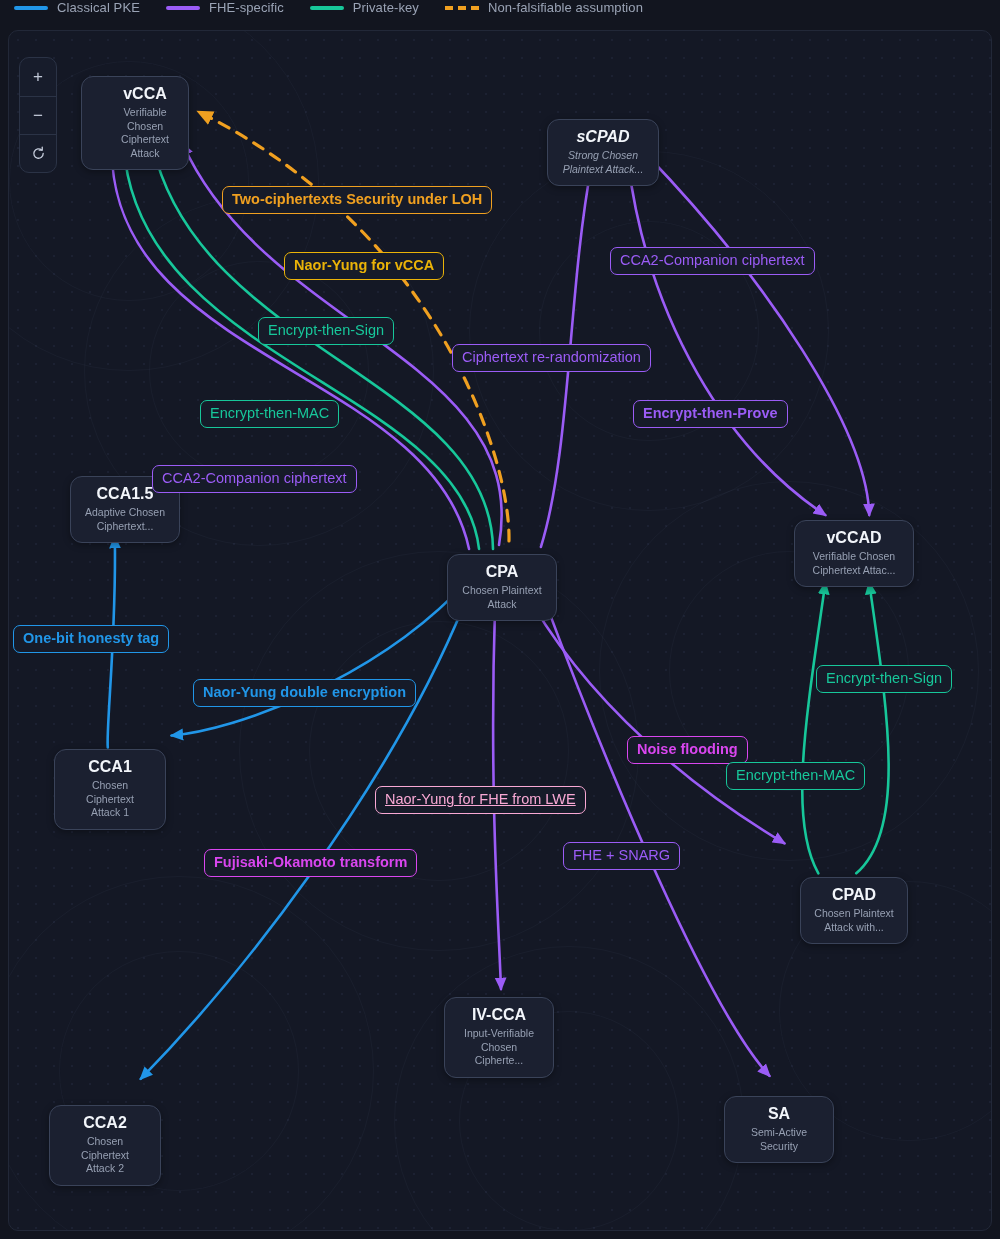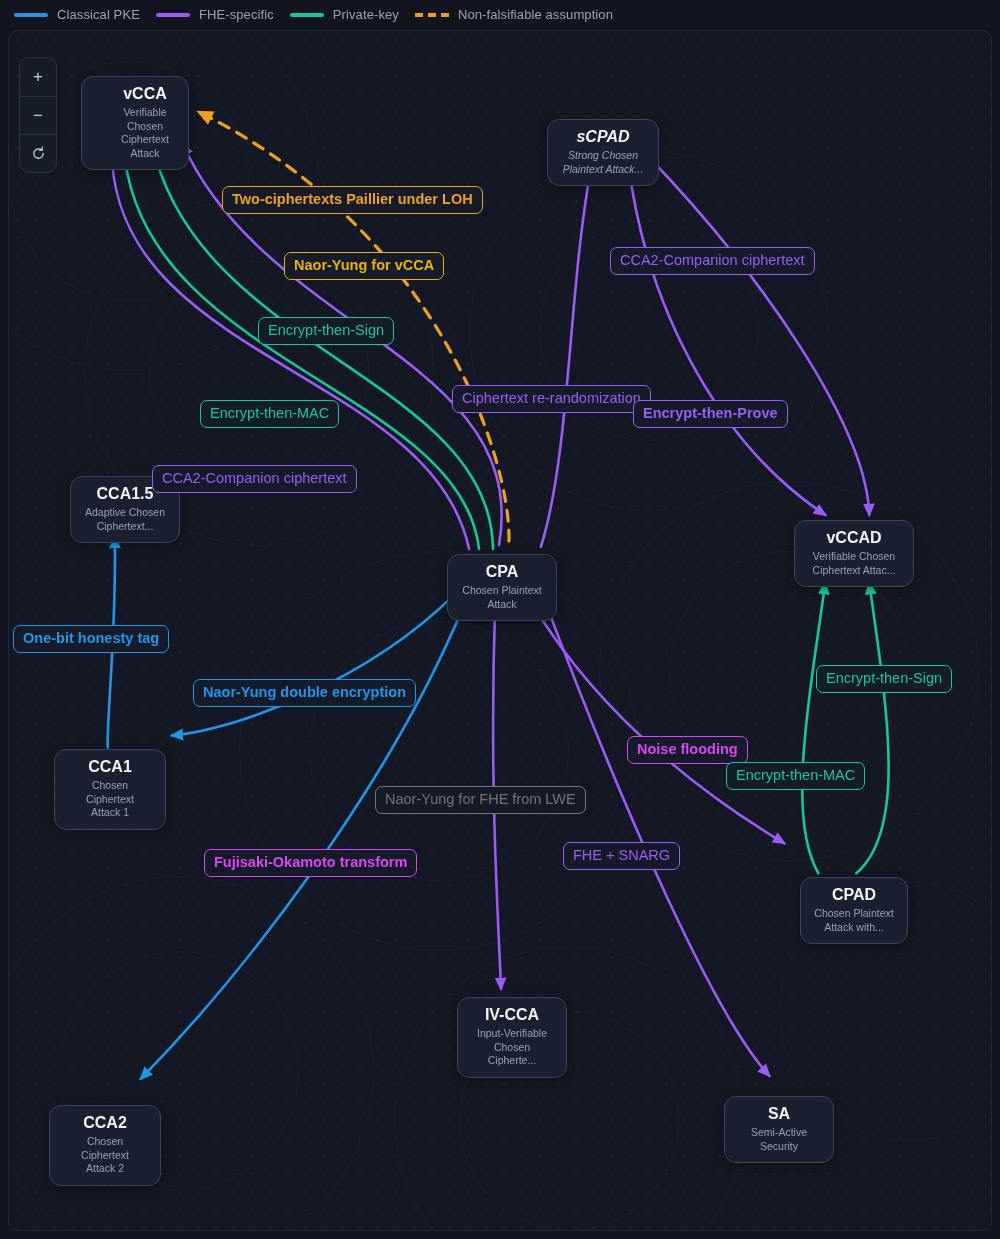--- a/index.html
+++ b/index.html
@@ -7,21 +7,21 @@
     width: 1000px; height: 1239px;
     background: #12151f;
     font-family: "Liberation Sans", sans-serif;
     overflow: hidden;
   }
   #app { position: relative; width: 1000px; height: 1239px; background: #12151f; }
 
   
   #legend {
     position: absolute; left: 0; top: 0; width: 1000px; height: 22px;
-    display: flex; align-items: flex-end; gap: 16px; padding-left: 14px;
+    display: flex; align-items: flex-start; gap: 26px; padding-left: 14px;
     background: #12151f; z-index: 40;
   }
   .legend-item { display: flex; align-items: center; gap: 9px; }
   .legend-swatch { width: 34px; height: 4px; border-radius: 2px; }
   .legend-swatch.dashed {
     height: 0; border-top: 4px dashed currentColor; border-radius: 0;
     background: none !important;
   }
   .legend-label { font-size: 13px; color: #9aa3b5; letter-spacing: .1px; white-space: nowrap; }
 
@@ -198,48 +198,48 @@
         <div class="node" style="left: 45px; top: 718px; width: 112px;">
           <div class="node-title">CCA1</div>
           <div class="node-sub">Chosen Ciphertext
 Attack 1</div>
         </div>
         <div class="node" style="left: 791px; top: 846px; width: 108px;">
           <div class="node-title">CPAD</div>
           <div class="node-sub">Chosen Plaintext
 Attack with...</div>
         </div>
-        <div class="node" style="left: 448px; top: 966px; width: 110px;">
+        <div class="node" style="left: 435px; top: 966px; width: 110px;">
           <div class="node-title">IV-CCA</div>
           <div class="node-sub">Input-Verifiable
 Chosen Cipherte...</div>
         </div>
         <div class="node" style="left: 40px; top: 1074px; width: 112px;">
           <div class="node-title">CCA2</div>
           <div class="node-sub">Chosen Ciphertext
 Attack 2</div>
         </div>
         <div class="node" style="left: 715px; top: 1065px; width: 110px;">
           <div class="node-title">SA</div>
           <div class="node-sub">Semi-Active
 Security</div>
         </div>
       </div>
     <div id="elabels">
-        <div class="elabel" style="left: 213px; top: 155px; color: rgb(240, 160, 32);">Two-ciphertexts Paillier under LOH</div>
+        <div class="elabel" style="left: 213px; top: 155px; color: rgb(240, 160, 32);">Two-ciphertexts Security under LOH</div>
         <div class="elabel" style="left: 275px; top: 221px; color: #eab308;">Naor-Yung for vCCA</div>
         <div class="elabel thin" style="left: 601px; top: 216px; color: rgb(155, 92, 246);">CCA2-Companion ciphertext</div>
         <div class="elabel thin" style="left: 249px; top: 286px; color: rgb(23, 199, 154);">Encrypt-then-Sign</div>
-        <div class="elabel thin" style="left: 443px; top: 313px; color: rgb(155, 92, 246); margin-top: 41px;">Ciphertext re-randomization</div>
+        <div class="elabel thin" style="left: 443px; top: 313px; color: rgb(155, 92, 246);">Ciphertext re-randomization</div>
         <div class="elabel thin" style="left: 191px; top: 369px; color: rgb(23, 199, 154);">Encrypt-then-MAC</div>
         <div class="elabel" style="left: 624px; top: 369px; color: rgb(155, 92, 246);">Encrypt-then-Prove</div>
         <div class="elabel thin" style="left: 143px; top: 434px; color: rgb(155, 92, 246);">CCA2-Companion ciphertext</div>
         <div class="elabel" style="left: 4px; top: 594px; color: rgb(33, 150, 232);">One-bit honesty tag</div>
         <div class="elabel" style="left: 184px; top: 648px; color: rgb(33, 150, 232);">Naor-Yung double encryption</div>
         <div class="elabel thin" style="left: 807px; top: 634px; color: rgb(23, 199, 154);">Encrypt-then-Sign</div>
         <div class="elabel" style="left: 618px; top: 705px; color: #d946ef;">Noise flooding</div>
         <div class="elabel thin" style="left: 717px; top: 731px; color: rgb(23, 199, 154);">Encrypt-then-MAC</div>
-        <div class="elabel thin" style="left: 366px; top: 755px; color: #737373;">Naor-Yung for FHE from LWE</div>
+        <div class="elabel thin" style="left: 366px; top: 755px; color: #f9a8d4; text-decoration: underline;">Naor-Yung for FHE from LWE</div>
         <div class="elabel thin" style="left: 554px; top: 811px; color: rgb(155, 92, 246);">FHE + SNARG</div>
         <div class="elabel" style="left: 195px; top: 818px; color: #d946ef;">Fujisaki-Okamoto transform</div>
       </div>
   </div>
 </div>
 
 </body></html>

